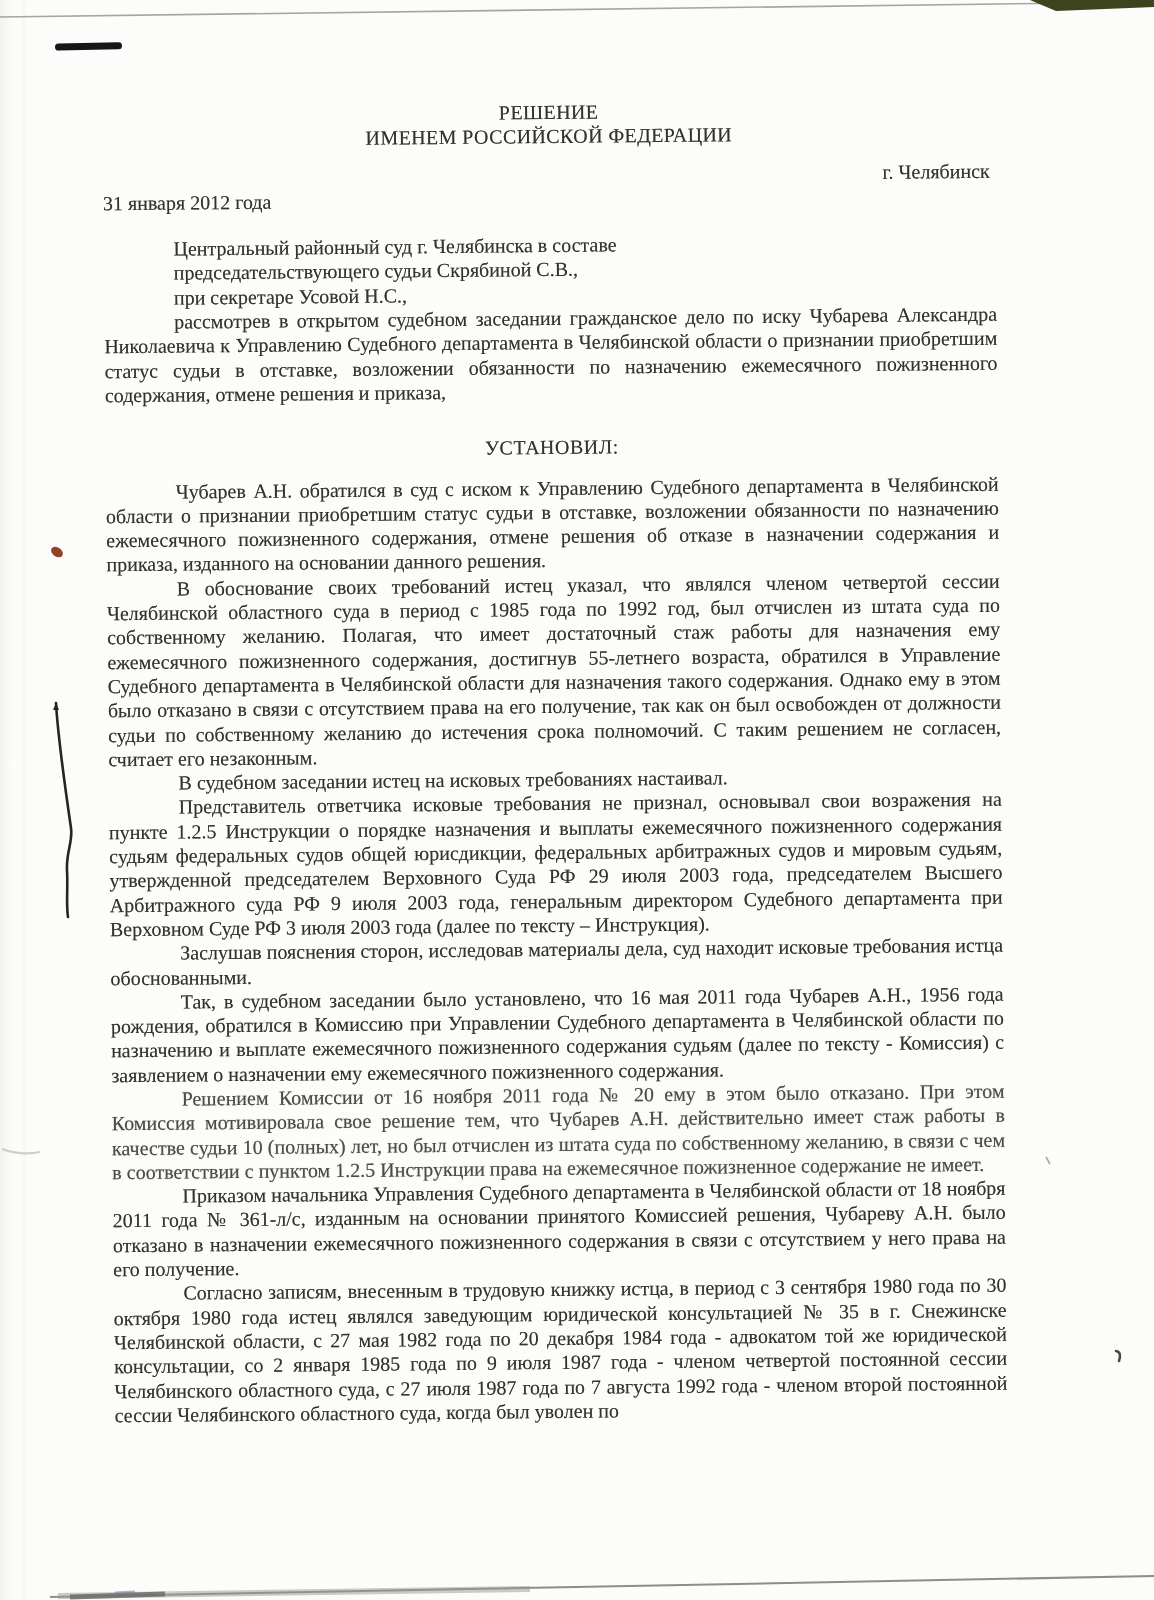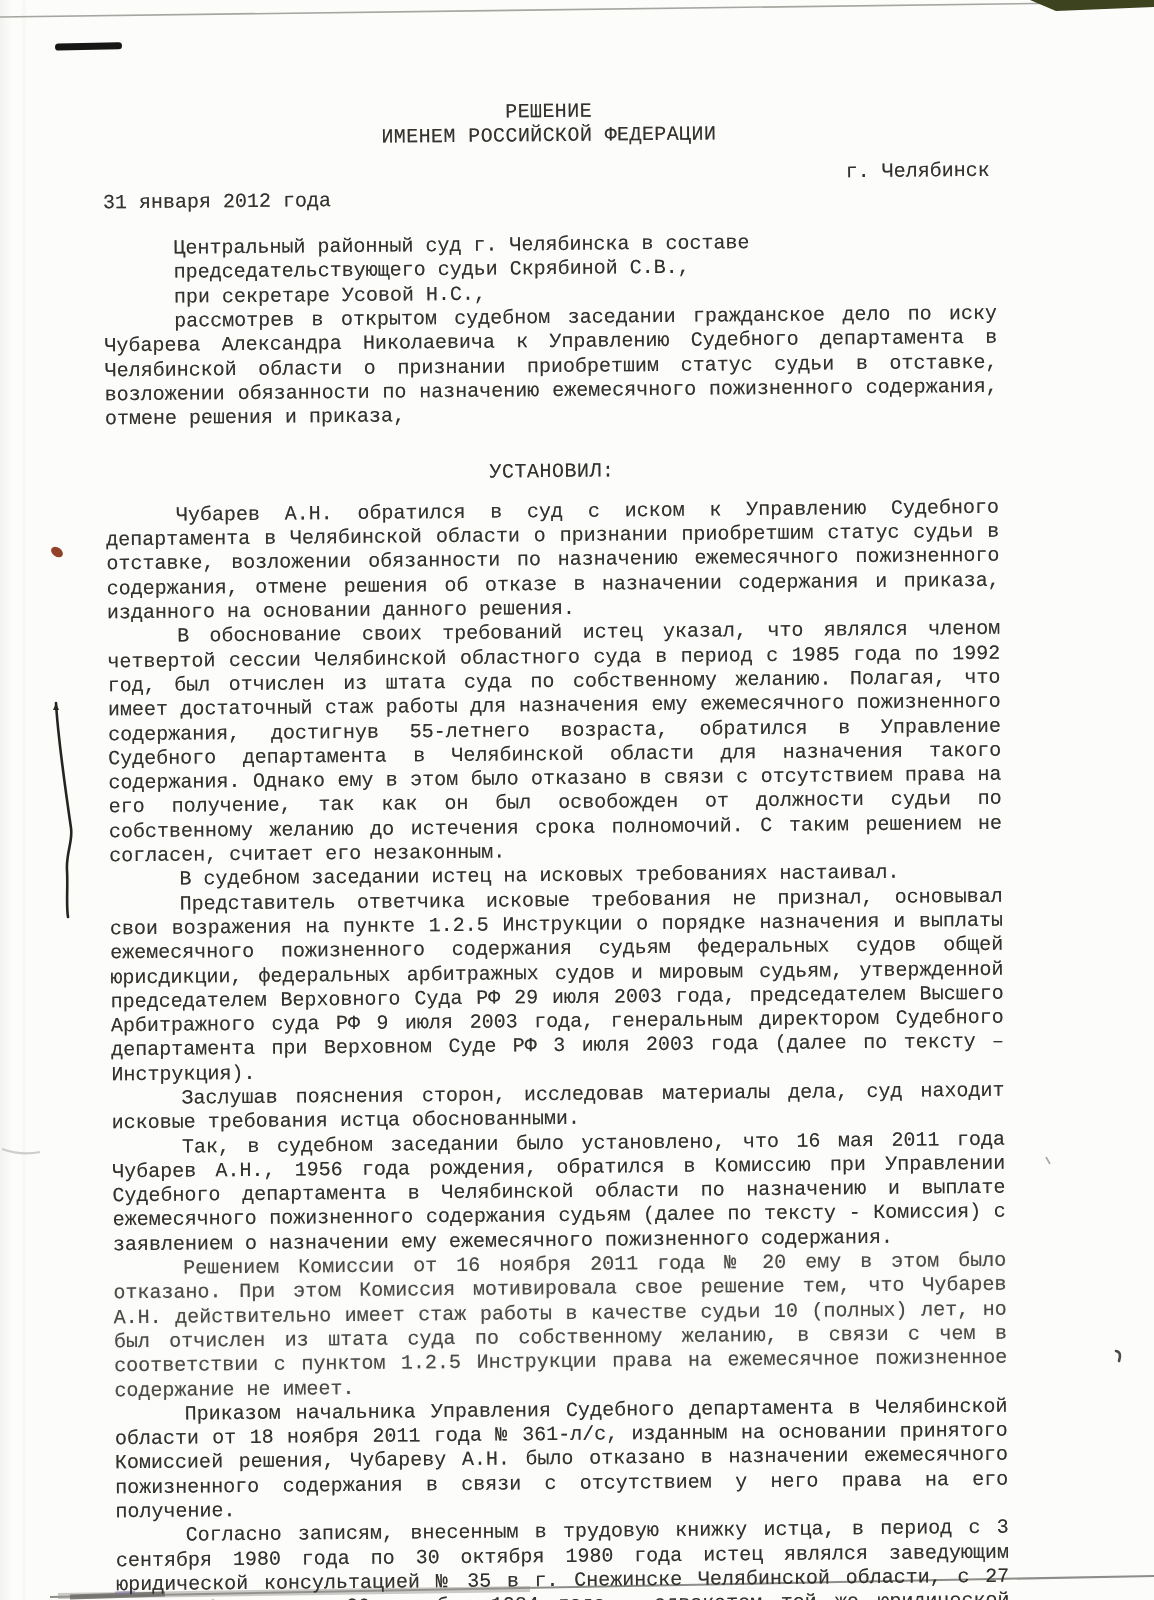--- a/index.html
+++ b/index.html
@@ -36,21 +36,21 @@
   .court-block{margin-top:22px;}
   .court-block p{margin:0;padding-left:70px;}
   .intro-para{margin:0;text-indent:70px;text-align:justify;}
   .section-heading{margin:32px 0 16px 0;text-align:center;letter-spacing:.5px;}
   .paras p{margin:0;text-indent:70px;text-align:justify;}
   .paras p:nth-child(7){color:#4d4b47;text-shadow:0 0 .8px rgba(80,78,74,.55);}
 </style>
 </head>
 <body>
 
-<div class="page" style="background: rgb(252, 252, 251); font-family: Liberation Mono, monospace;">
+<div class="page" style="background: rgb(252, 252, 251);">
 
   <div class="edge-shade"></div>
   <div class="crease-shade"></div>
 
   <svg class="artifacts" viewBox="0 0 1154 1600" xmlns="http://www.w3.org/2000/svg">
     <path d="M0,17 L1154,2" fill="none" stroke-width="1.6" opacity="0.85" stroke="#97958f"></path>
     <path d="M1030,0 L1154,0 L1154,7 L1056,11 Z" fill="#3d431f"></path>
     <rect x="55" y="43" width="67" height="7" rx="3.5" transform="rotate(-1.2 88 46)" fill="#161616"></rect>
     <ellipse cx="57" cy="552" rx="6.5" ry="4.5" transform="rotate(35 57 552)" fill="#93422a"></ellipse>
     <path d="M56,703 C58,738 64,780 71,828 C73,842 66,852 67,870 C68,888 66,905 68,917" fill="none" stroke-width="2.6" stroke-linecap="round" stroke="#26241f"></path>

